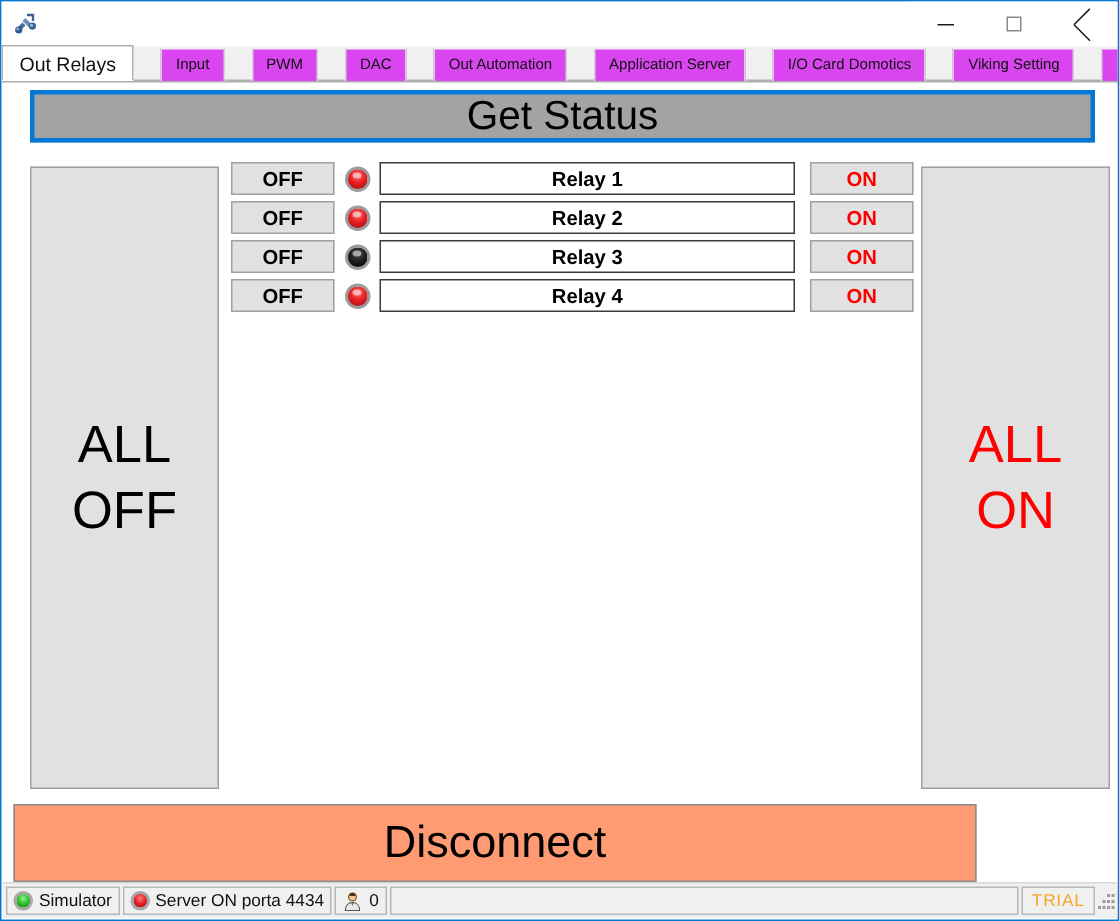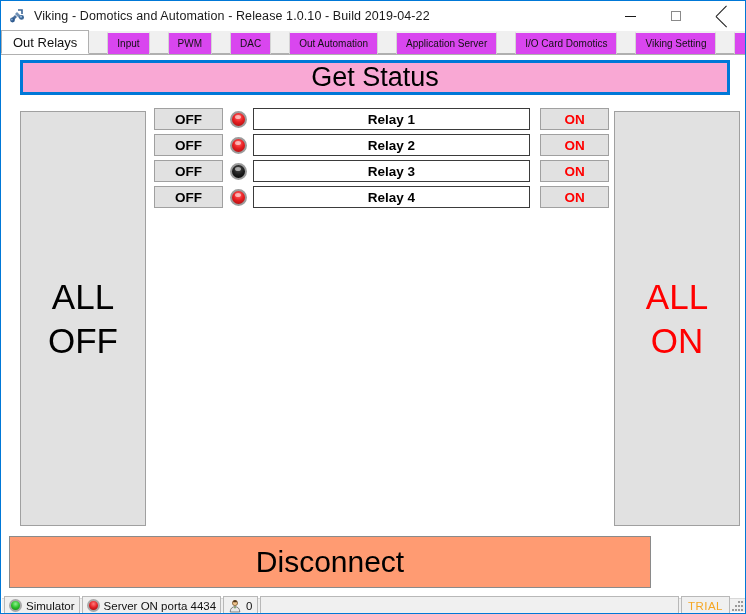--- a/index.html
+++ b/index.html
@@ -142,21 +142,21 @@
   }
 
   
   #get-status-button {
     position: absolute;
     left: 18px;
     top: 4px;
     width: 710px;
     height: 35px;
     box-sizing: border-box;
-    background: #f9a8d4;
+    background: #a3a3a3;
     border: 3px solid #0078d7;
     display: flex;
     align-items: center;
     justify-content: center;
     font-size: 27px;
     color: #000;
     cursor: default;
     font-family: "Liberation Sans", sans-serif;
   }
 
@@ -286,21 +286,21 @@
     color: #000;
     cursor: default;
   }
 
   
   #status-bar {
     position: absolute;
     left: 1px;
     bottom: 1px;
     width: 744px;
-    height: 14px;
+    height: 24px;
     background: #f0f0f0;
     border-top: 1px solid #d8d8d8;
     display: flex;
     align-items: center;
     box-sizing: border-box;
     padding: 0 2px;
   }
   .status-cell {
     height: 19px;
     box-sizing: border-box;
@@ -379,21 +379,20 @@
           <path d="M2 11 L6 7 L8 9 L4 13 Z" fill="#4a6f9c"></path>
           <circle cx="3.5" cy="12" r="2.4" fill="#2f5b8f"></circle>
           <circle cx="2.8" cy="11.4" r="1" fill="#7fa8d4"></circle>
           <path d="M8 4 L13 9 L11 11 L6 6 Z" fill="#6d8fb5"></path>
           <circle cx="12.6" cy="9.4" r="2.4" fill="#3a6596"></circle>
           <circle cx="12" cy="8.8" r="1" fill="#9ec3e6"></circle>
           <path d="M9 2 L13 2 L13 6" fill="none" stroke="#3a6596" stroke-width="1.6"></path>
         </g>
       </svg>
     </span>
-    <span id="title-text">Viking - Domotics and Automation - Release 1.0.10 - Build 2019-04-22</span>
 
     <div class="win-controls">
       <button class="win-btn">
         <span class="glyph-min"></span>
       </button>
       <button class="win-btn">
         <span class="glyph-max"></span>
       </button>
       <button class="win-btn close">
         <span class="glyph-close"></span>

